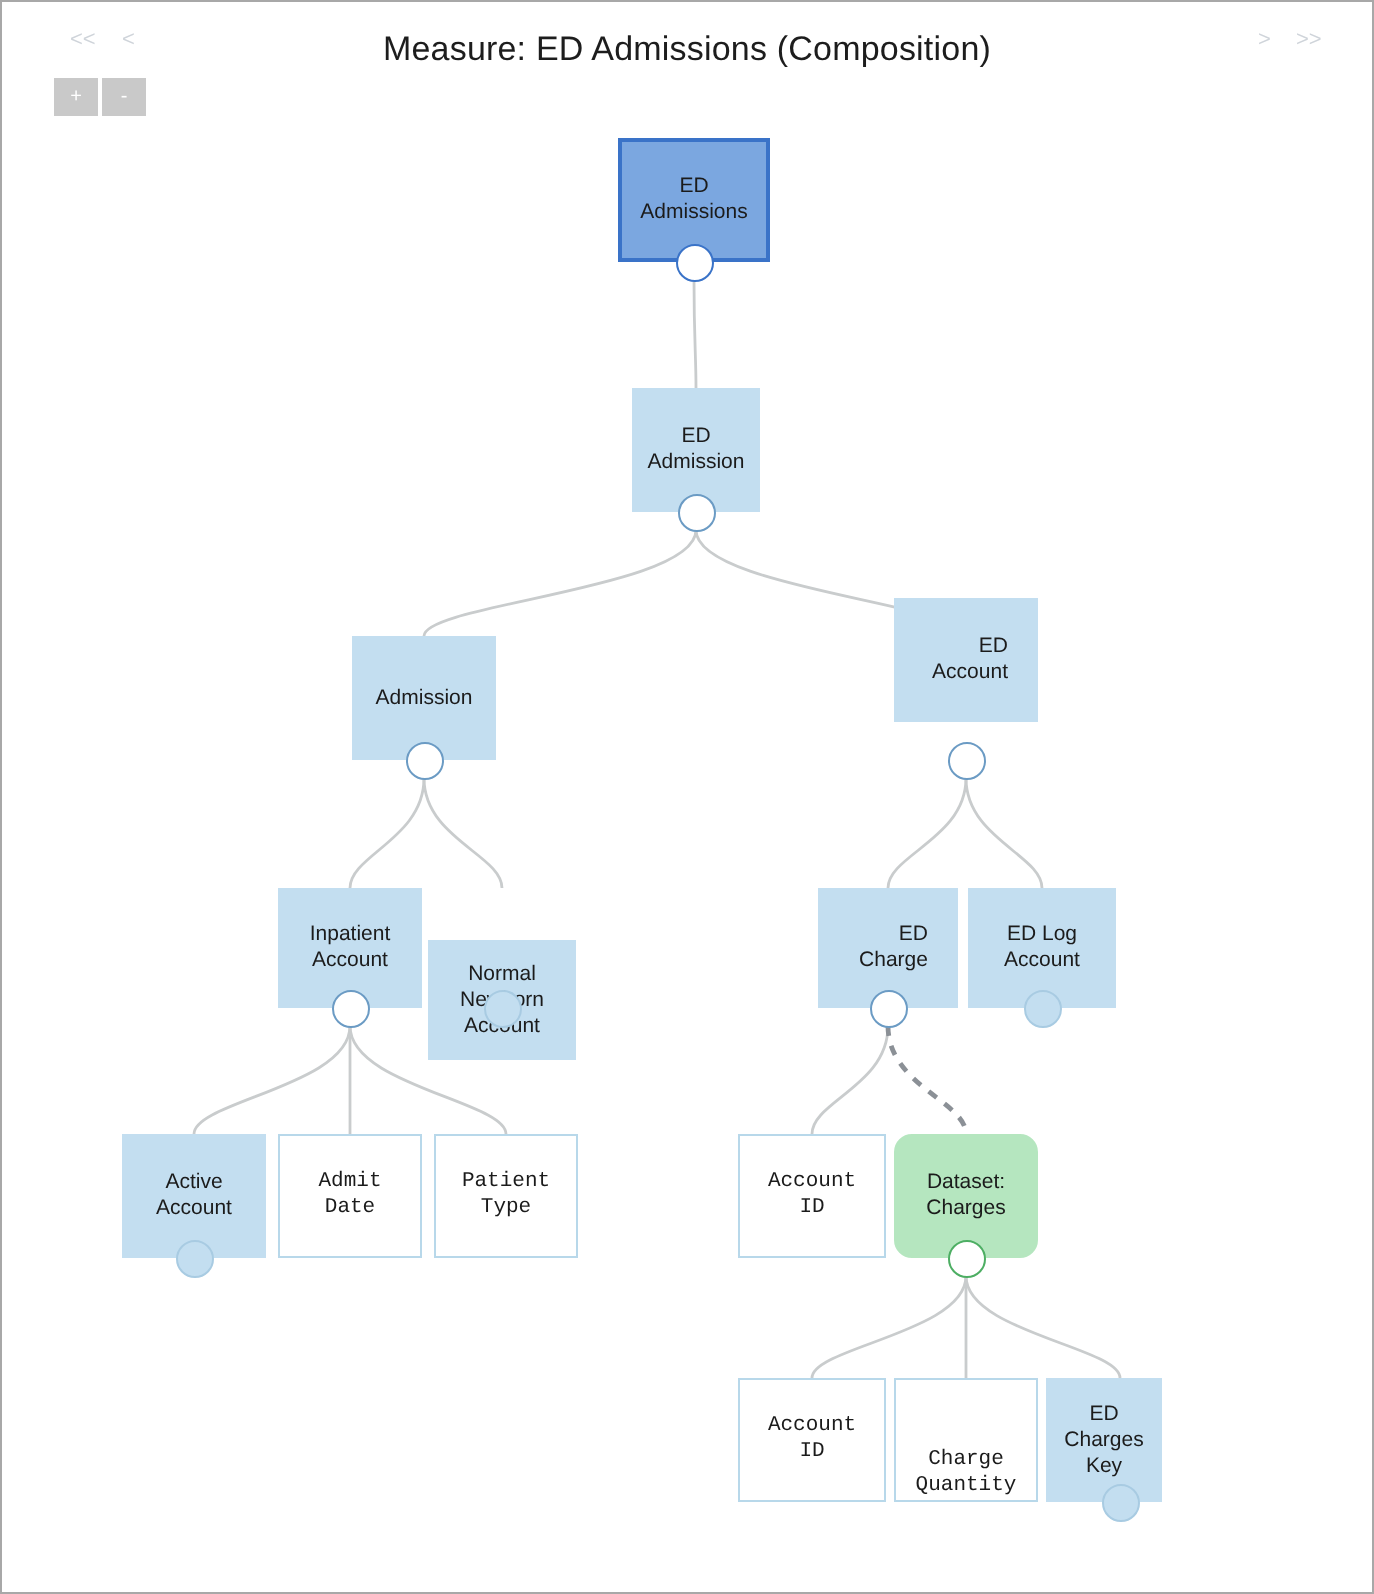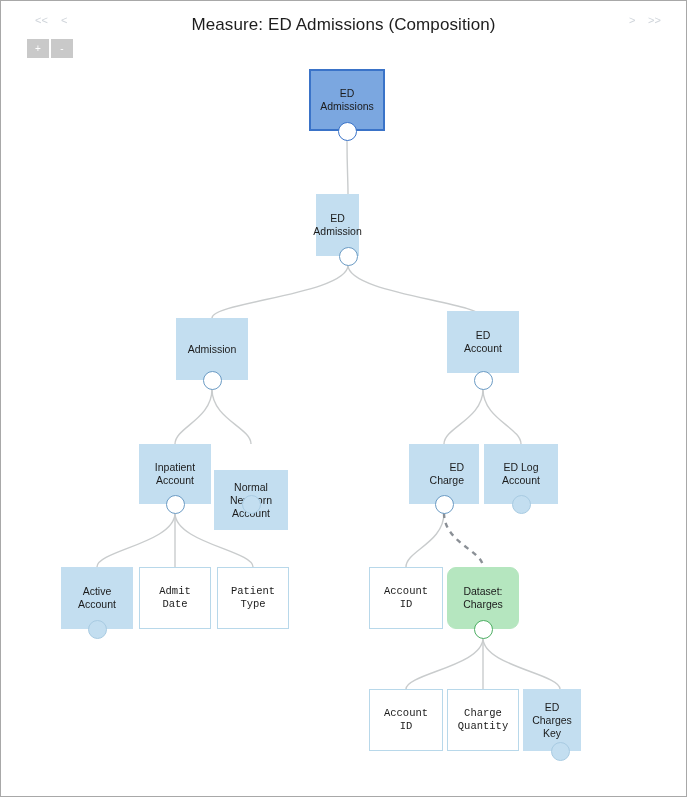--- a/index.html
+++ b/index.html
@@ -182,29 +182,29 @@
         <path d="M 443 512 C 443 541.7, 482 549.8, 482 566" fill="none" stroke="#8b9096" stroke-width="2.4" stroke-dasharray="5,5"></path>
         <path d="M 482 637 C 482 665.05, 405 672.7, 405 688" fill="none" stroke="#c9cccd" stroke-width="1.4"></path>
         <path d="M 482 637 C 482 665.05, 482 672.7, 482 688" fill="none" stroke="#c9cccd" stroke-width="1.4"></path>
         <path d="M 482 637 C 482 665.05, 559 672.7, 559 688" fill="none" stroke="#c9cccd" stroke-width="1.4"></path>
       </svg>
     <div id="node-layer">
         <div class="node root" style="left: 308px; top: 68px; width: 76px; height: 62px;">
           <span class="node-label">ED Admissions</span>
         </div>
         <div class="handle open-root" style="left: 336.5px; top: 120.5px;"></div>
-        <div class="node branch" style="left: 315px; top: 193px; width: 43px; height: 62px;">
+        <div class="node branch" style="left: 315px; top: 193px; width: 64px; height: 62px;">
           <span class="node-label">ED Admission</span>
         </div>
         <div class="handle open" style="left: 337.5px; top: 245.5px;"></div>
         <div class="node branch" style="left: 175px; top: 317px; width: 72px; height: 62px;">
           <span class="node-label">Admission</span>
         </div>
         <div class="handle open" style="left: 201.5px; top: 369.5px;"></div>
-        <div class="node branch" style="left: 446px; top: 310px; width: 72px; height: 62px;">
+        <div class="node branch" style="left: 446px; top: 298px; width: 72px; height: 62px; text-align: right;">
           <span class="node-label">ED Account</span>
         </div>
         <div class="handle open" style="left: 472.5px; top: 369.5px;"></div>
         <div class="node branch" style="left: 138px; top: 443px; width: 72px; height: 60px;">
           <span class="node-label">Inpatient Account</span>
         </div>
         <div class="handle open" style="left: 164.5px; top: 493.5px;"></div>
         <div class="node branch" style="left: 213px; top: 469px; width: 74px; height: 60px;">
           <span class="node-label">Normal Newborn Account</span>
         </div>
@@ -230,21 +230,21 @@
         <div class="node leaf" style="left: 368px; top: 566px; width: 74px; height: 62px;">
           <span class="node-label">Account ID</span>
         </div>
         <div class="node dataset" style="left: 446px; top: 566px; width: 72px; height: 62px;">
           <span class="node-label">Dataset: Charges</span>
         </div>
         <div class="handle open-green" style="left: 472.5px; top: 618.5px;"></div>
         <div class="node leaf" style="left: 368px; top: 688px; width: 74px; height: 62px;">
           <span class="node-label">Account ID</span>
         </div>
-        <div class="node leaf" style="left: 446px; top: 688px; width: 72px; height: 62px;">
+        <div class="node leaf" style="left: 446px; top: 688px; width: 72px; height: 62px; align-items: flex-end;">
           <span class="node-label">Charge Quantity</span>
         </div>
         <div class="node branch" style="left: 522px; top: 688px; width: 58px; height: 62px;">
           <span class="node-label">ED Charges Key</span>
         </div>
         <div class="handle closed" style="left: 549.5px; top: 740.5px;"></div>
       </div>
   </div>
 
 </div>

